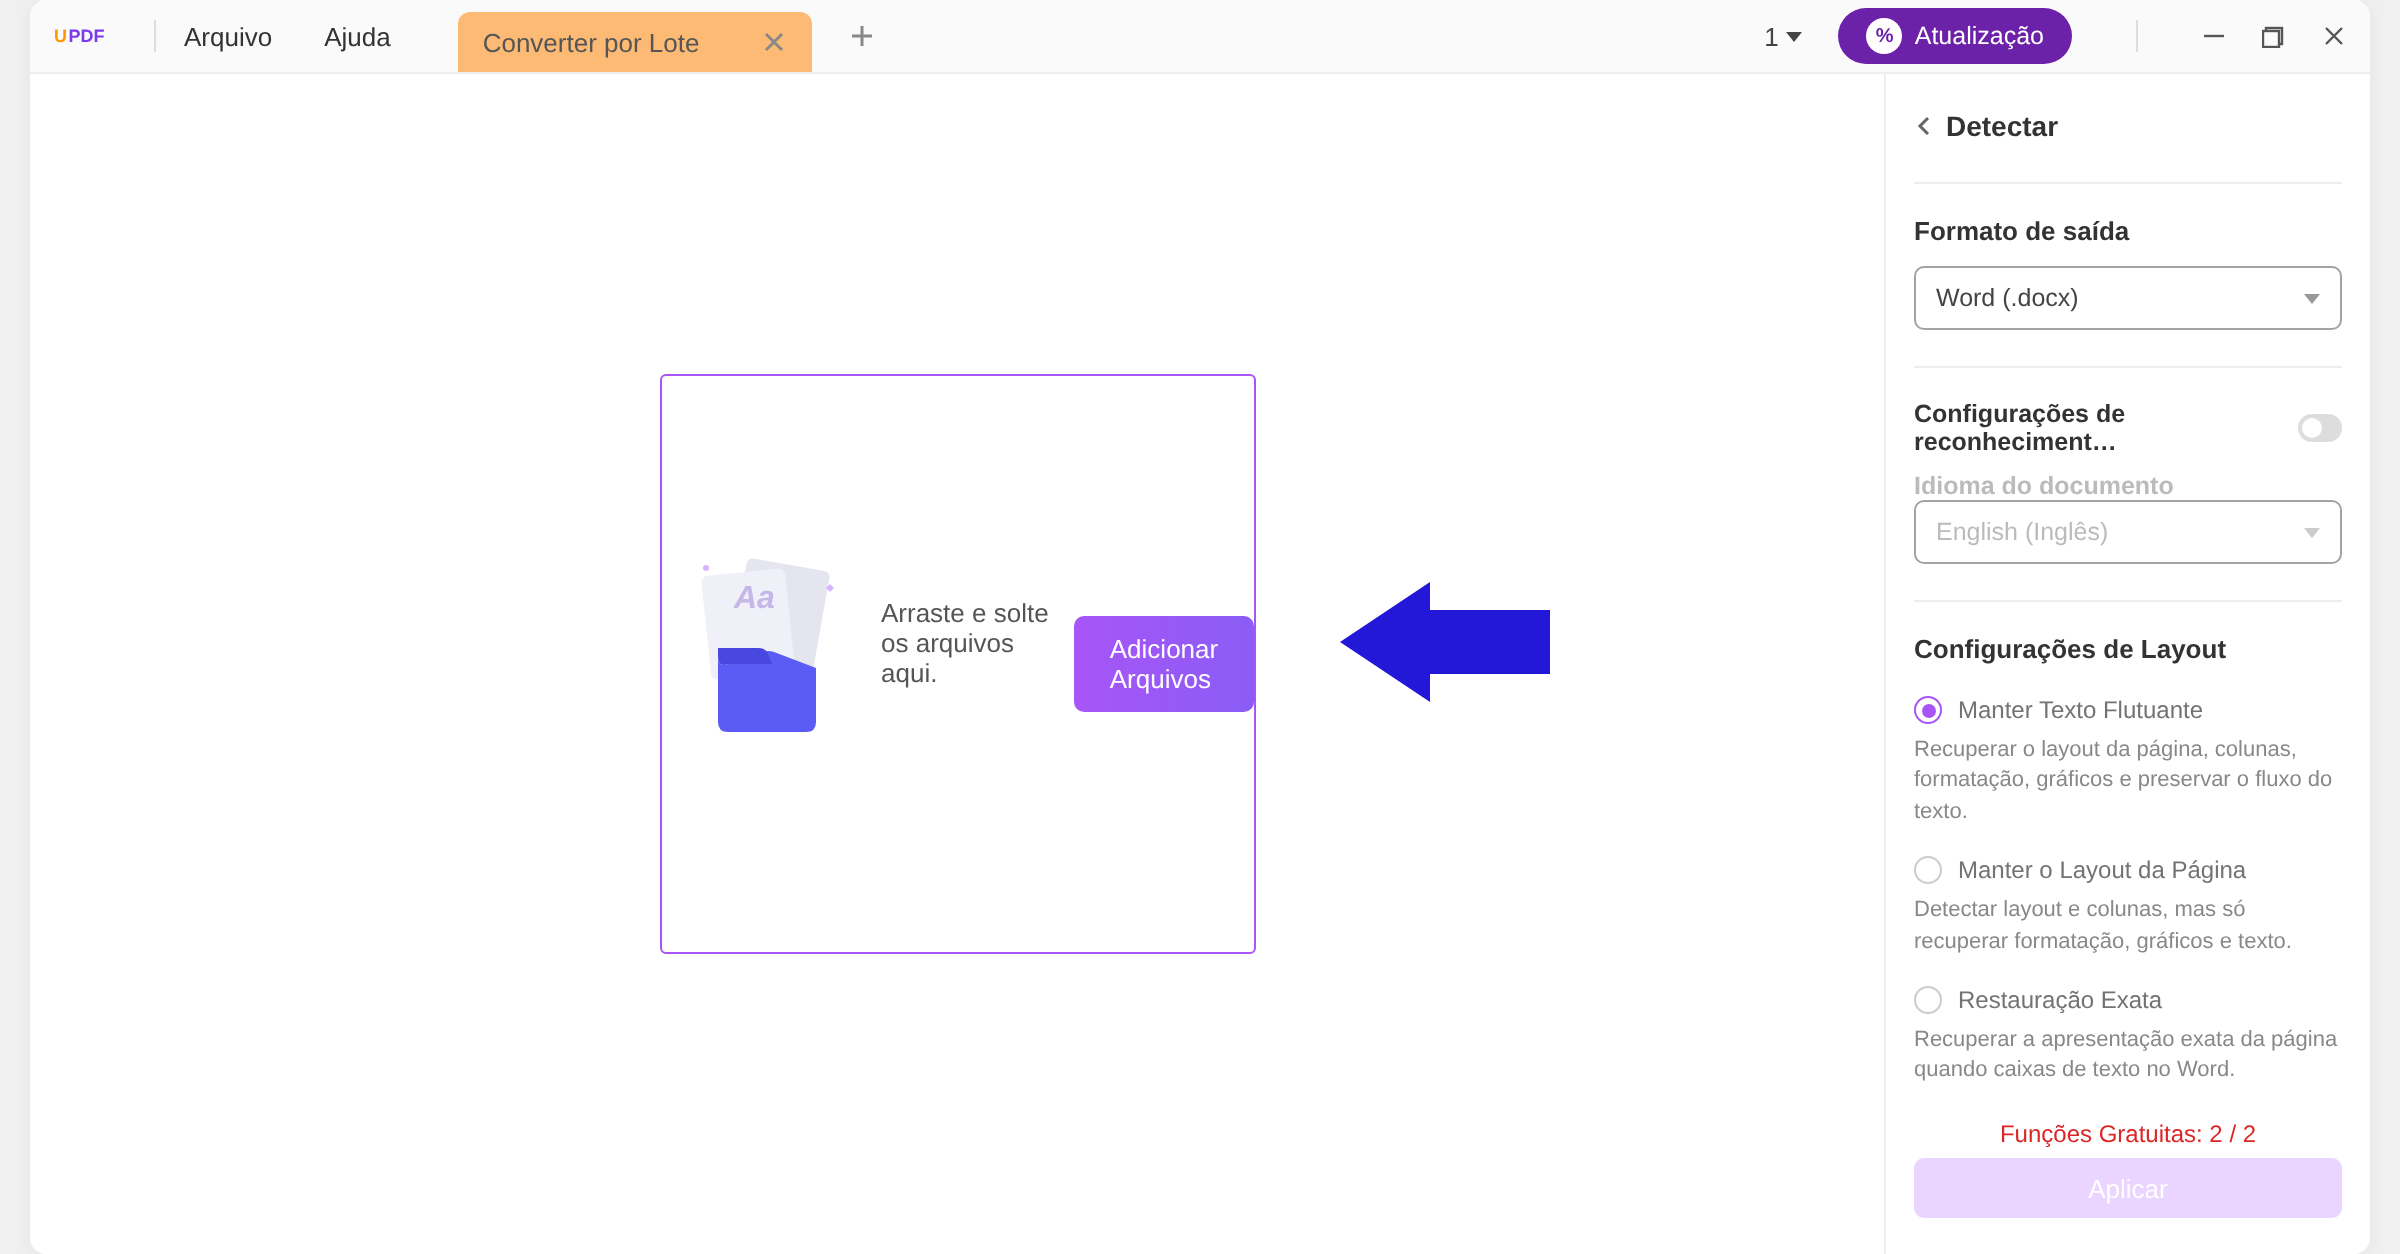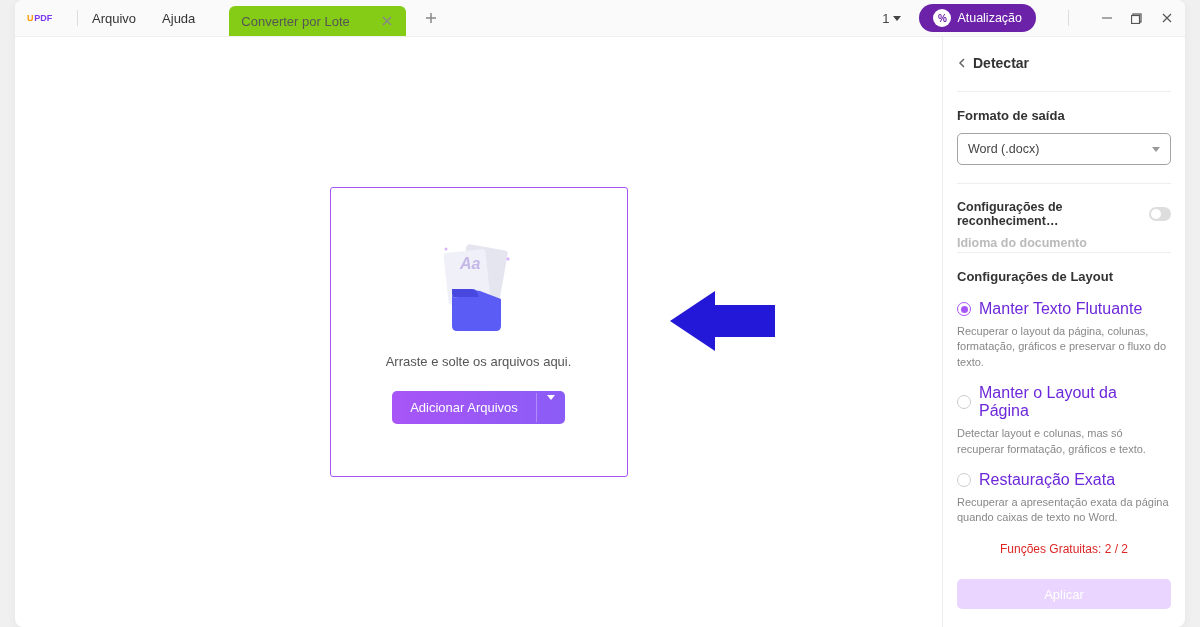--- a/index.html
+++ b/index.html
@@ -2,32 +2,32 @@
 <html><head>
 <meta charset="utf-8">
 <style>
 * { margin: 0; padding: 0; box-sizing: border-box; font-family: -apple-system, BlinkMacSystemFont, "Segoe UI", sans-serif; }
 body { background: #f0f0f0; width: 1200px; height: 627px; overflow: hidden; }
 .app { background: #fff; width: 1170px; height: 627px; margin-left: 15px; border-radius: 8px; overflow: hidden; display: flex; flex-direction: column; box-shadow: 0 2px 10px rgba(0,0,0,0.05); }
 .titlebar { height: 37px; background: #fafafa; display: flex; align-items: center; padding: 0 12px; border-bottom: 1px solid #eee; }
 .logo { width: 36px; height: 16px; }
 .vdiv { width: 1px; height: 16px; background: #ddd; margin: 0 14px; }
 .menu-item { font-size: 13px; color: #333; margin-right: 26px; cursor: pointer; }
-.tab { background: #84cc16; height: 30px; padding: 0 12px; display: flex; align-items: center; border-radius: 6px 6px 0 0; margin-left: 8px; align-self: flex-end; }
+.tab { background: #fdba74; height: 30px; padding: 0 12px; display: flex; align-items: center; border-radius: 6px 6px 0 0; margin-left: 8px; align-self: flex-end; }
 .tab-title { font-size: 13px; color: #555; margin-right: 30px; }
 .tab-close { width: 14px; height: 14px; color: #888; cursor: pointer; }
 .tab-add { width: 14px; height: 14px; color: #888; margin-left: 18px; cursor: pointer; }
 .titlebar-right { margin-left: auto; display: flex; align-items: center; gap: 18px; }
 .count { font-size: 13px; color: #444; display: flex; align-items: center; gap: 4px; }
 .upgrade-btn { background: #6b21a8; color: #fff; padding: 5px 14px; border-radius: 14px; font-size: 12.5px; display: flex; align-items: center; gap: 6px; cursor: pointer; }
 .upgrade-icon { width: 18px; height: 18px; background: #fff; border-radius: 50%; display: flex; align-items: center; justify-content: center; color: #6b21a8; font-size: 10px; font-weight: bold; }
 .win-icon { width: 12px; height: 12px; color: #555; cursor: pointer; }
 .content { flex: 1; display: flex; }
 .main-area { flex: 1; display: flex; align-items: center; justify-content: center; position: relative; }
-.dropzone { width: 298px; height: 290px; border: 1.5px solid #a855f7; border-radius: 3px; display: flex; flex-direction: column; align-items: center; justify-content: center; }
+.dropzone { width: 298px; height: 290px; border: 1.5px solid #a855f7; border-radius: 3px; display: flex; flex-direction: row; align-items: center; justify-content: center; }
 .drop-illustration { width: 110px; height: 95px; margin-bottom: 18px; position: relative; }
 .drop-text { font-size: 13px; color: #555; margin-bottom: 22px; }
 .add-btn { background: linear-gradient(90deg, #a855f7, #8b5cf6); color: #fff; font-size: 13px; border-radius: 5px; overflow: hidden; display: flex; align-items: center; cursor: pointer; }
 .add-btn-label { padding: 9px 18px; }
 .add-btn-caret { padding: 7px 10px; border-left: 1px solid rgba(255,255,255,0.3); }
 .big-arrow { position: absolute; left: 655px; top: calc(50% - 45px); }
 .sidebar { width: 243px; border-left: 1px solid #eee; padding: 18px 14px; overflow-y: auto; display: flex; flex-direction: column; }
 .sb-header { display: flex; align-items: center; gap: 6px; margin-bottom: 18px; }
 .sb-back { width: 10px; height: 10px; }
 .sb-title { font-size: 14px; font-weight: 600; color: #333; }
@@ -40,21 +40,21 @@
 .toggle::after { content: ""; position: absolute; width: 10px; height: 10px; background: #fff; border-radius: 50%; top: 2px; left: 2px; }
 .sb-desc { font-size: 11px; color: #888; line-height: 1.4; margin-bottom: 14px; }
 .sb-sublabel { font-size: 12.5px; font-weight: 600; color: #bbb; }
 .sb-select.disabled { color: #bbb; }
 .radio-group { display: flex; flex-direction: column; gap: 14px; }
 .radio-item { display: flex; flex-direction: column; gap: 6px; }
 .radio-row { display: flex; align-items: center; gap: 8px; cursor: pointer; }
 .radio { width: 14px; height: 14px; border: 1.5px solid #ccc; border-radius: 50%; flex-shrink: 0; }
 .radio.checked { border-color: #a855f7; display: flex; align-items: center; justify-content: center; }
 .radio.checked::after { content: ""; width: 7px; height: 7px; background: #a855f7; border-radius: 50%; }
-.radio-label { font-size: 16px; color: #6d28d9; }
+.radio-label { font-size: 12px; color: #737373; }
 .radio-desc { font-size: 11px; color: #888; line-height: 1.4; }
 .free-fn { font-size: 12px; color: #dc2626; text-align: center; margin-top: 16px; }
 .apply-btn { background: #e9d5ff; color: #fff; height: 30px; border-radius: 5px; display: flex; align-items: center; justify-content: center; font-size: 13px; margin-top: auto; cursor: pointer; }
 .caret-down { width: 0; height: 0; border-left: 4px solid transparent; border-right: 4px solid transparent; border-top: 5px solid currentColor; }
 </style>
 </head>
 <body>
 
 <div class="app">
   <div class="titlebar">
@@ -134,20 +134,24 @@
       <div class="sb-select">
         <span>Word (.docx)</span>
         <span class="caret-down" style="color:#999"></span>
       </div>
       <hr class="sb-hr">
       <div class="sb-row">
         <span class="sb-section-title">Configurações de reconheciment…</span>
         <div class="toggle"></div>
       </div>
       <div class="sb-sublabel">Idioma do documento</div>
+      <div class="sb-select disabled">
+        <span>English (Inglês)</span>
+        <span class="caret-down" style="color:#ccc"></span>
+      </div>
       <hr class="sb-hr">
       <div class="sb-label" style="margin-bottom:16px">Configurações de Layout</div>
       <div class="radio-group">
         <div class="radio-item">
           <div class="radio-row">
             <div class="radio checked"></div>
             <span class="radio-label">Manter Texto Flutuante</span>
           </div>
           <div class="radio-desc">Recuperar o layout da página, colunas, formatação, gráficos e preservar o fluxo do texto.</div>
         </div>

